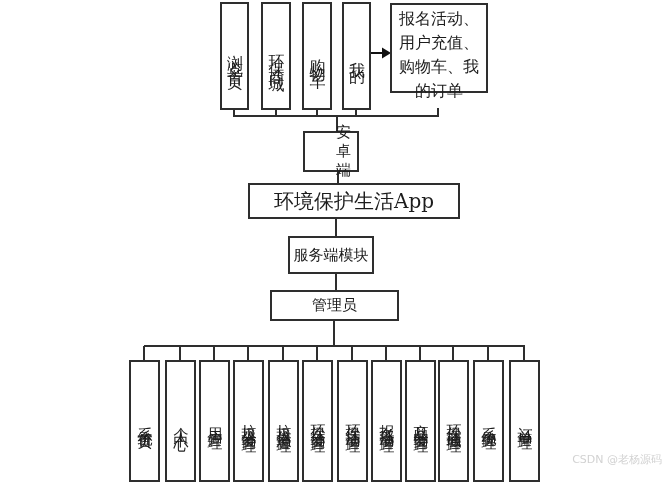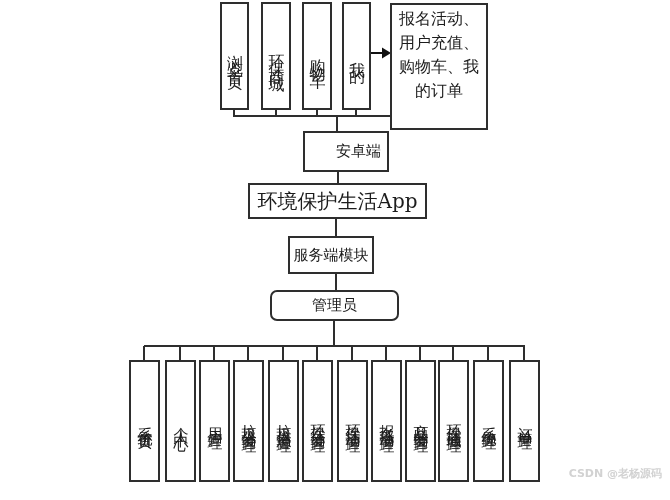--- a/index.html
+++ b/index.html
@@ -42,25 +42,24 @@
     position:absolute;
     left:506px;top:192px;
     font-family:"DejaVu Sans","Liberation Sans",sans-serif;
     font-weight:700;
     font-size:38px;
     letter-spacing:2px;
     color:#b7cdb0;
   }
   #watermark-credit{
     position:absolute;
-    right:8px;top:466px;
+    right:8px;top:452px;
     font-family:"DejaVu Sans","Liberation Sans",sans-serif;
     font-size:11px;
     color:#d2d2d2;
-    font-weight:bold;
   }
 </style>
 </head>
 <body>
 
 <div id="canvas">
 
   <svg id="connector-svg" viewBox="0 0 670 500" xmlns="http://www.w3.org/2000/svg">
     <g stroke="#2e2e2e" stroke-width="2" fill="none">
 
@@ -105,32 +104,32 @@
   <div class="box vbox vtop" style="left:261px;top:2px;width:30px;height:108px;">
     <span>环保商城</span>
   </div>
   <div class="box vbox vtop" style="left:302px;top:2px;width:30px;height:108px;">
     <span>购物车</span>
   </div>
   <div class="box vbox vtop" style="left:342px;top:2px;width:29px;height:108px;">
     <span>我的</span>
   </div>
 
-  <div class="box detail-box" style="left:390px;top:3px;width:98px;height:127px;">报名活动、用户充值、购物车、我的订单</div>
+  <div class="box detail-box" style="left:390px;top:3px;width:98px;height:90px;">报名活动、用户充值、购物车、我的订单</div>
 
-  <div class="box hbox" style="left:303px;top:131px;width:86px;height:41px;padding-left:25px;">
+  <div class="box hbox" style="left:303px;top:131px;width:56px;height:41px;padding-left:25px;">
     <span>安卓端</span>
   </div>
-  <div class="box hbox" id="app-box" style="left:248px;top:183px;width:179px;height:36px;">
+  <div class="box hbox" id="app-box" style="left:248px;top:183px;width:212px;height:36px;">
     <span>环境保护生活App</span>
   </div>
   <div class="box hbox" style="left:288px;top:236px;width:86px;height:38px;">
     <span>服务端模块</span>
   </div>
-  <div class="box hbox" style="left:270px;top:290px;width:129px;height:31px;border-radius:7px;">
+  <div class="box hbox" style="left:270px;top:290px;width:129px;height:31px;">
     <span>管理员</span>
   </div>
 
   <div class="box vbox vbottom" style="left:129px;top:360px;width:31px;height:122px;">
     <span>系统首页</span>
   </div>
   <div class="box vbox vbottom" style="left:165px;top:360px;width:31px;height:122px;">
     <span>个人中心</span>
   </div>
   <div class="box vbox vbottom" style="left:199px;top:360px;width:31px;height:122px;">

